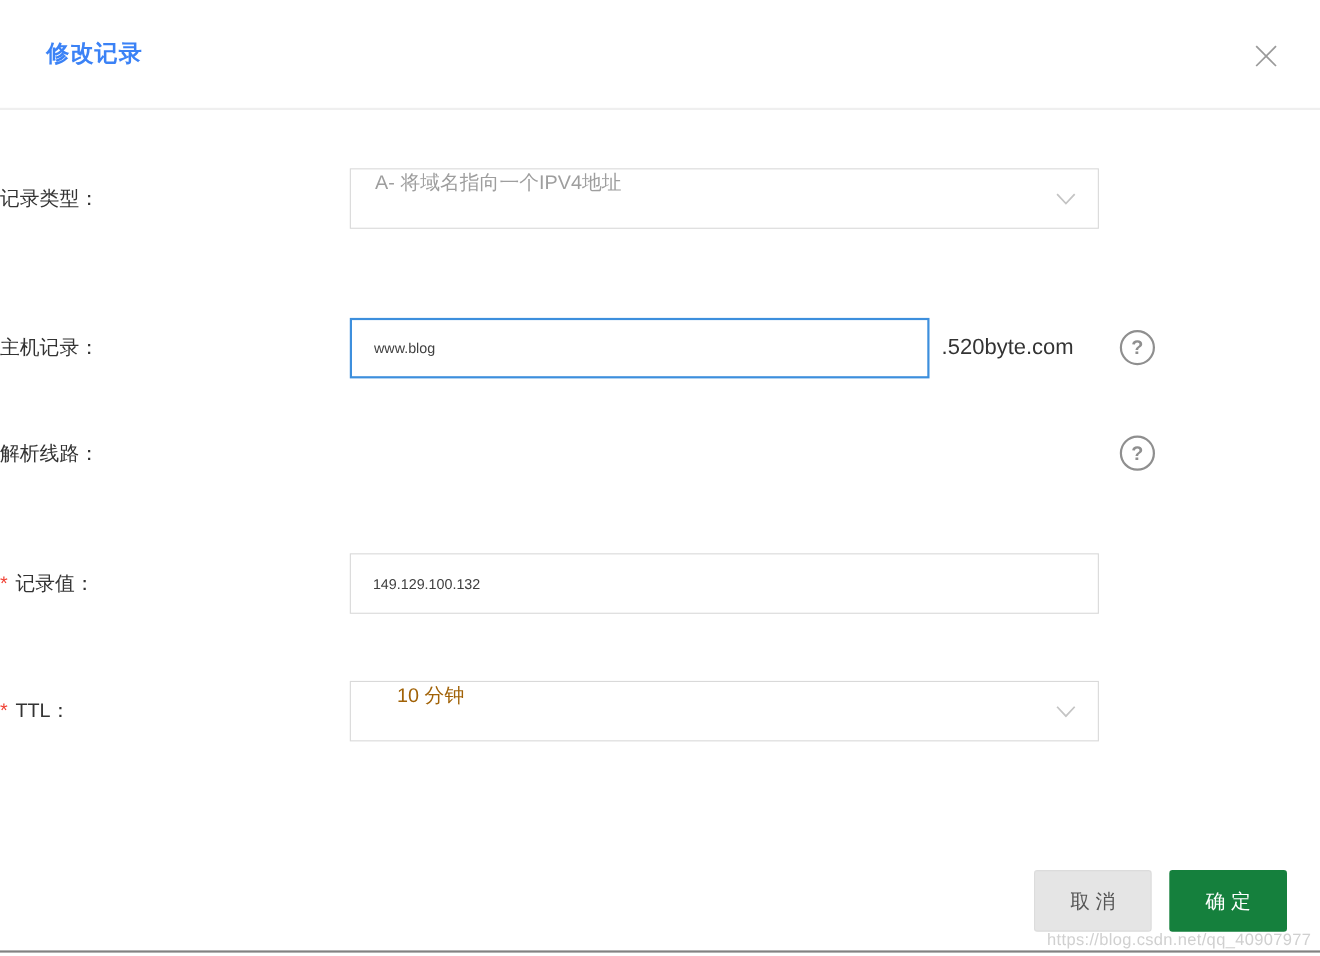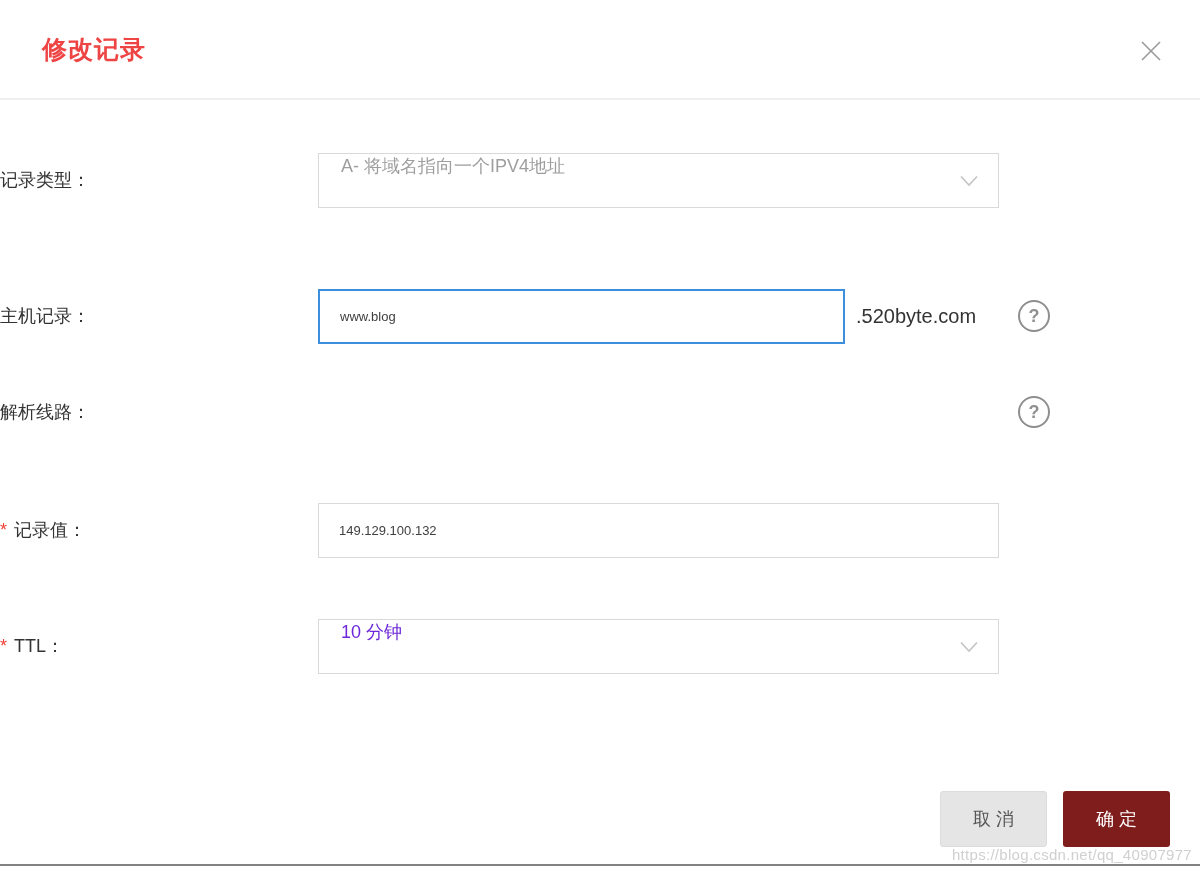--- a/index.html
+++ b/index.html
@@ -3,58 +3,58 @@
 <meta charset="utf-8">
 <style>
   html,body { margin:0; padding:0; background:#ffffff; }
   .screen {
     position:relative; width:1200px; height:869px; background:#fff;
     font-family:"Liberation Sans", sans-serif; overflow:hidden;
   }
 
   
   .header { position:absolute; top:0; left:0; right:0; height:98px; border-bottom:2px solid #efefef; background:#fff; }
-  .title { position:absolute; left:42px; top:0; line-height:98px; font-size:25px; font-weight:bold; color:#ef4444; letter-spacing:1px; }
+  .title { position:absolute; left:42px; top:0; line-height:98px; font-size:21px; font-weight:bold; color:#3b82f6; letter-spacing:1px; }
   .close-btn { position:absolute; right:34px; top:36px; width:30px; height:30px; display:flex; align-items:center; justify-content:center; cursor:pointer; }
 
   
   .row { position:absolute; left:0; width:100%; height:55px; }
   .r1 { top:153px; } .r2 { top:267px;margin-top:22px; } .r3 { top:385px;padding-left:48px; } .r4 { top:503px; } .r5 { top:619px; }
 
   .field-label { position:absolute; left:0; top:0; width:308px; height:55px; line-height:55px; font-size:18px; color:#333; white-space:nowrap; }
   .req { color:#f04134; margin-right:7px; font-size:18px; }
 
   .select-box {
     position:absolute; left:318px; top:0; width:681px; height:55px; box-sizing:border-box;
     border:1px solid #d9d9d9; background:#fff; display:flex; align-items:flex-start;
     padding:0 44px 0 22px; cursor:pointer;
   }
   .select-value { font-size:18px; color:#9e9e9e; white-space:nowrap; overflow:hidden; }
-  .select-value.dark { color:#6d28d9; }
+  .select-value.dark { color:#a16207;margin-left:20px; }
   .chevron { position:absolute; right:20px; top:50%; transform:translateY(-50%); }
 
   .text-input {
     position:absolute; left:318px; top:0; width:681px; height:55px; box-sizing:border-box;
     border:1px solid #d9d9d9; background:#fff; padding:0 20px; font-size:13px; color:#404040;
     font-family:Liberation Sans, sans-serif; outline:none;
   }
   .text-input.focused { width:527px; border:2px solid #3d8fdd; }
 
   .suffix { position:absolute; left:856px; top:0; line-height:55px; font-size:20px; color:#333; }
 
   .help {
     position:absolute; left:1018px; top:11px; width:32px; height:32px; box-sizing:border-box;
     border:2px solid #8f8f8f; border-radius:50%; color:#8f8f8f; font-size:18px; font-weight:bold;
     display:flex; align-items:center; justify-content:center; cursor:pointer;
   }
 
   
   .btn { position:absolute; top:791px; width:107px; height:56px; border-radius:3px; font-size:18px; cursor:pointer; font-family:"Liberation Sans", sans-serif; }
   .btn-cancel { left:940px; background:#e5e5e5; border:1px solid #dcdcdc; color:#555; }
-  .btn-confirm { left:1063px; background:#7f1d1d; border:none; color:#fff; }
+  .btn-confirm { left:1063px; background:#15803d; border:none; color:#fff; }
 
   .watermark { position:absolute; right:8px; bottom:6px; font-size:15px; color:rgba(203,203,203,0.9); z-index:10; letter-spacing:0.3px; }
   .bottom-line { position:absolute; left:0; right:0; bottom:3px; height:2px; background:#828282; }
 </style>
 </head>
 <body>
 
 <div class="screen">
 
   <div class="header">

